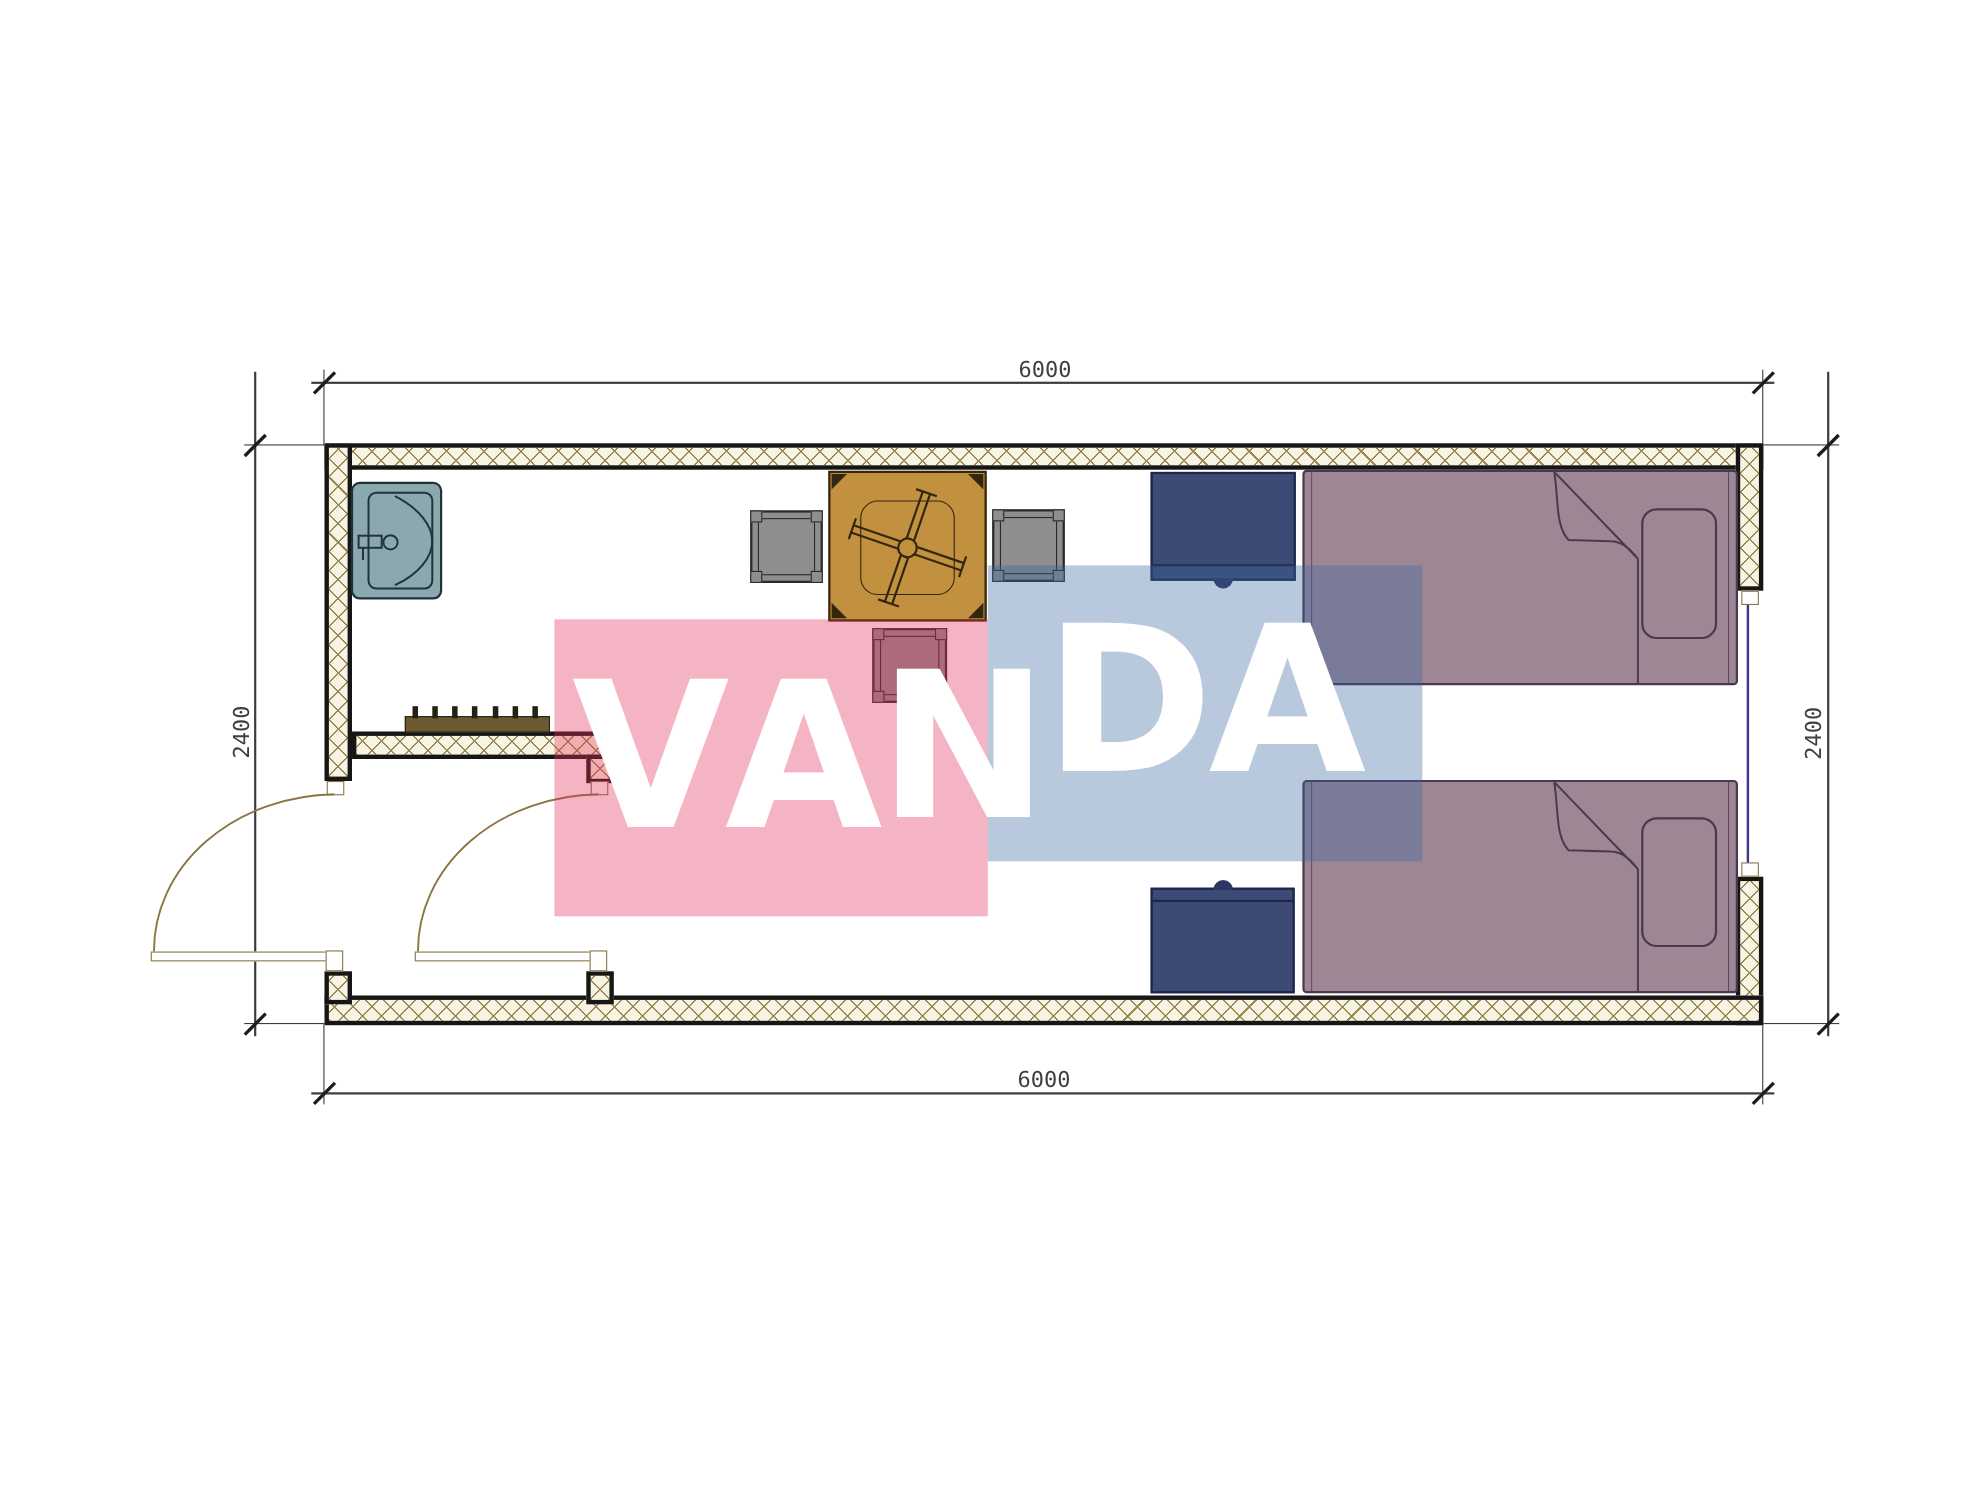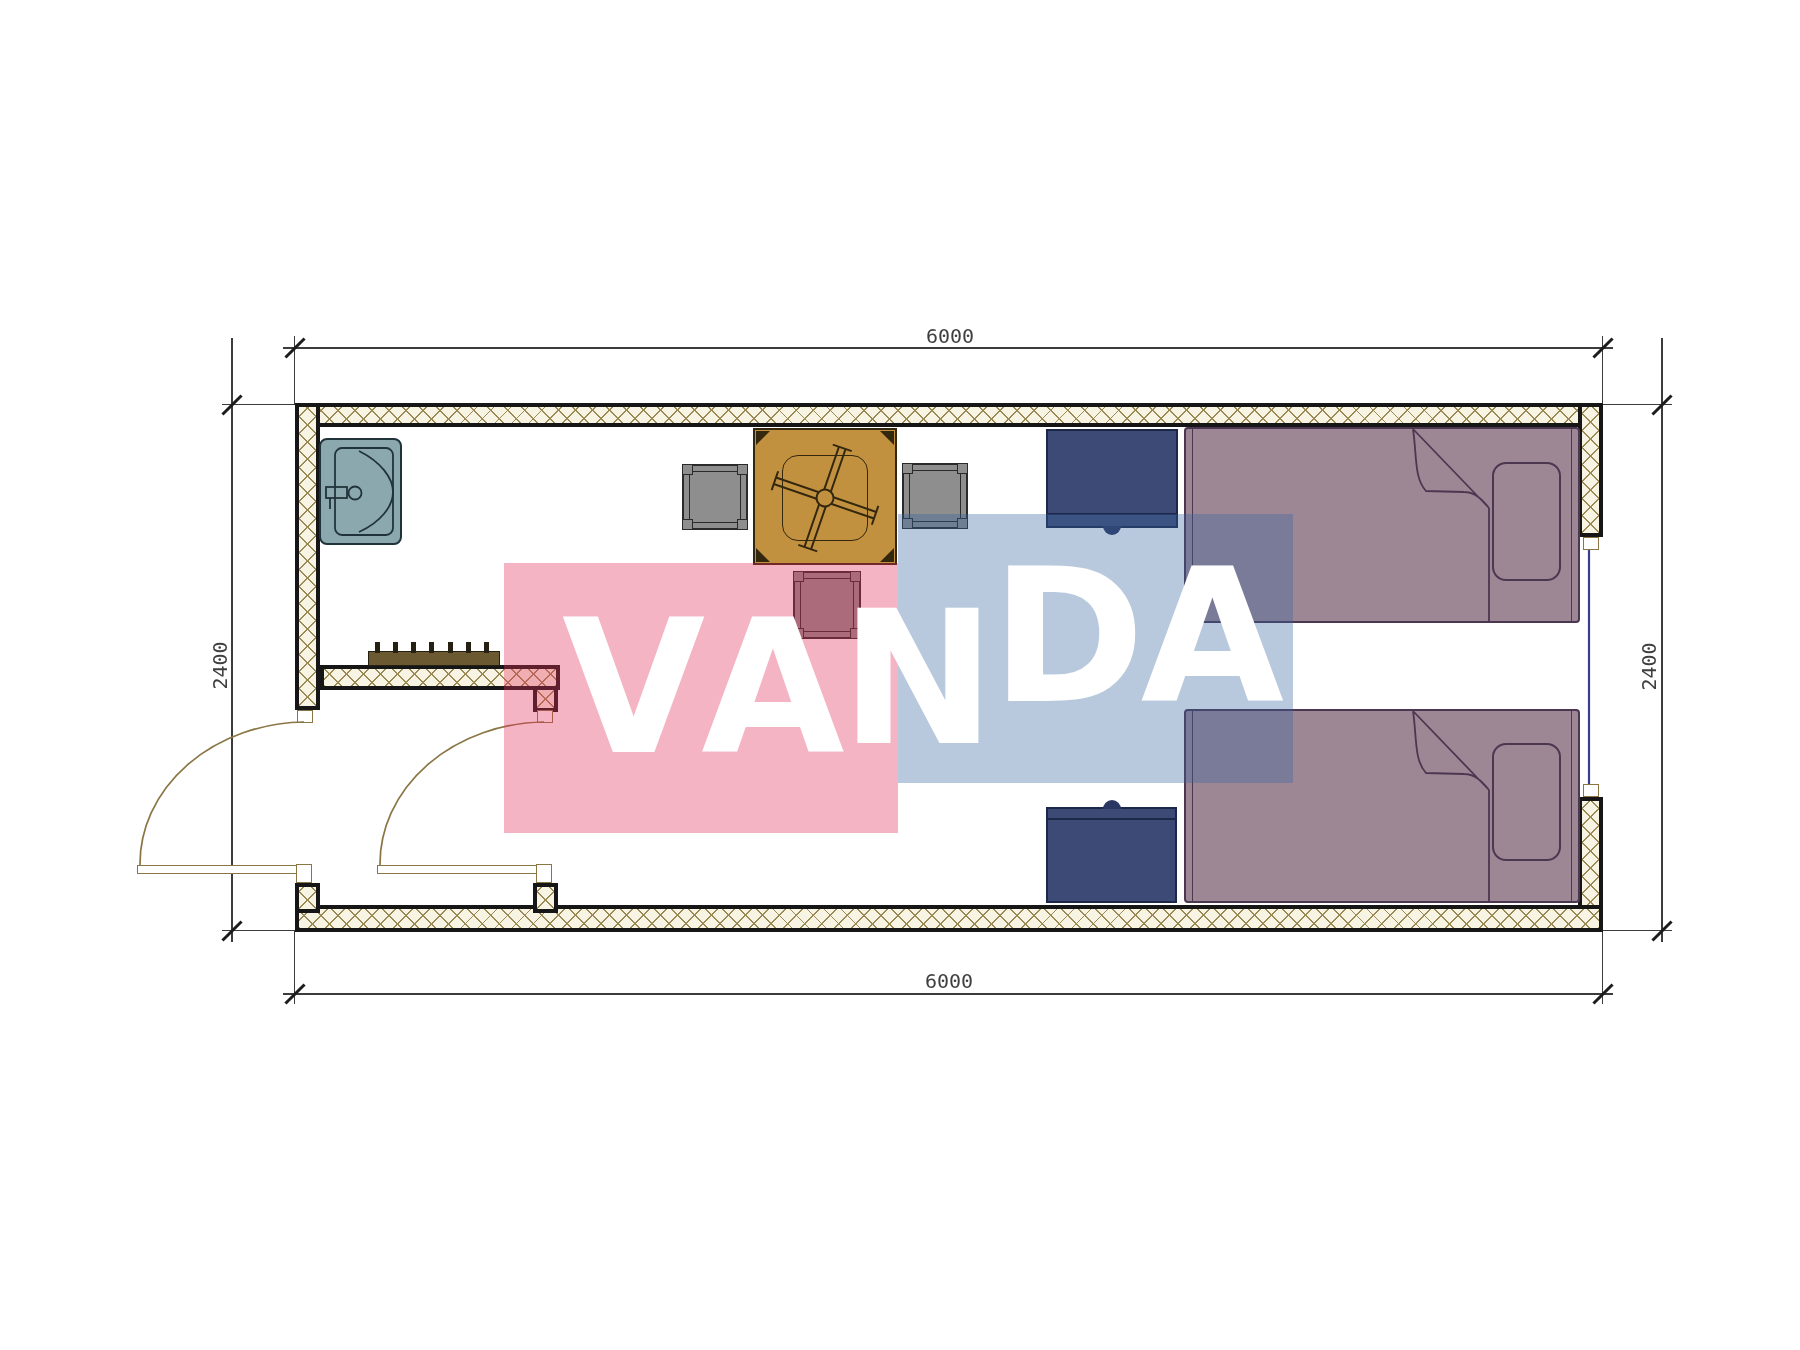--- a/index.html
+++ b/index.html
@@ -64,21 +64,21 @@
   .lw-window{fill:none;stroke:var(--window_line);stroke-width:2.2;}
   .lw-sink{fill:none;stroke:var(--sink_line);stroke-width:1.8;}
   .lw-table{fill:none;stroke:var(--table_line);stroke-width:2;}
   .fill-table-line{fill:var(--table_line);stroke:none;}
   .fill-table{fill:var(--table_fill);stroke:var(--table_line);stroke-width:2;}
 
   
   .wm-rect{position:absolute;z-index:40;}
   .wm-pink{background:var(--watermark_pink);}
   .wm-blue{background:var(--watermark_blue);}
-  .wm-text{position:absolute;left:562px;top:596px;z-index:50;color:var(--watermark_text);
+  .wm-text{position:absolute;left:520px;top:596px;z-index:50;color:var(--watermark_text);
            font-family:"DejaVu Sans",sans-serif;font-weight:bold;font-size:185px;line-height:1;
            letter-spacing:-4px;white-space:nowrap;}
   .wm-text span{display:inline-block;}
   .wm-n{transform:translateY(-9px);}
   .wm-d,.wm-a2{transform:translateY(-51px);}
 </style>
 </head>
 <body>
 
 <div class="stage">

